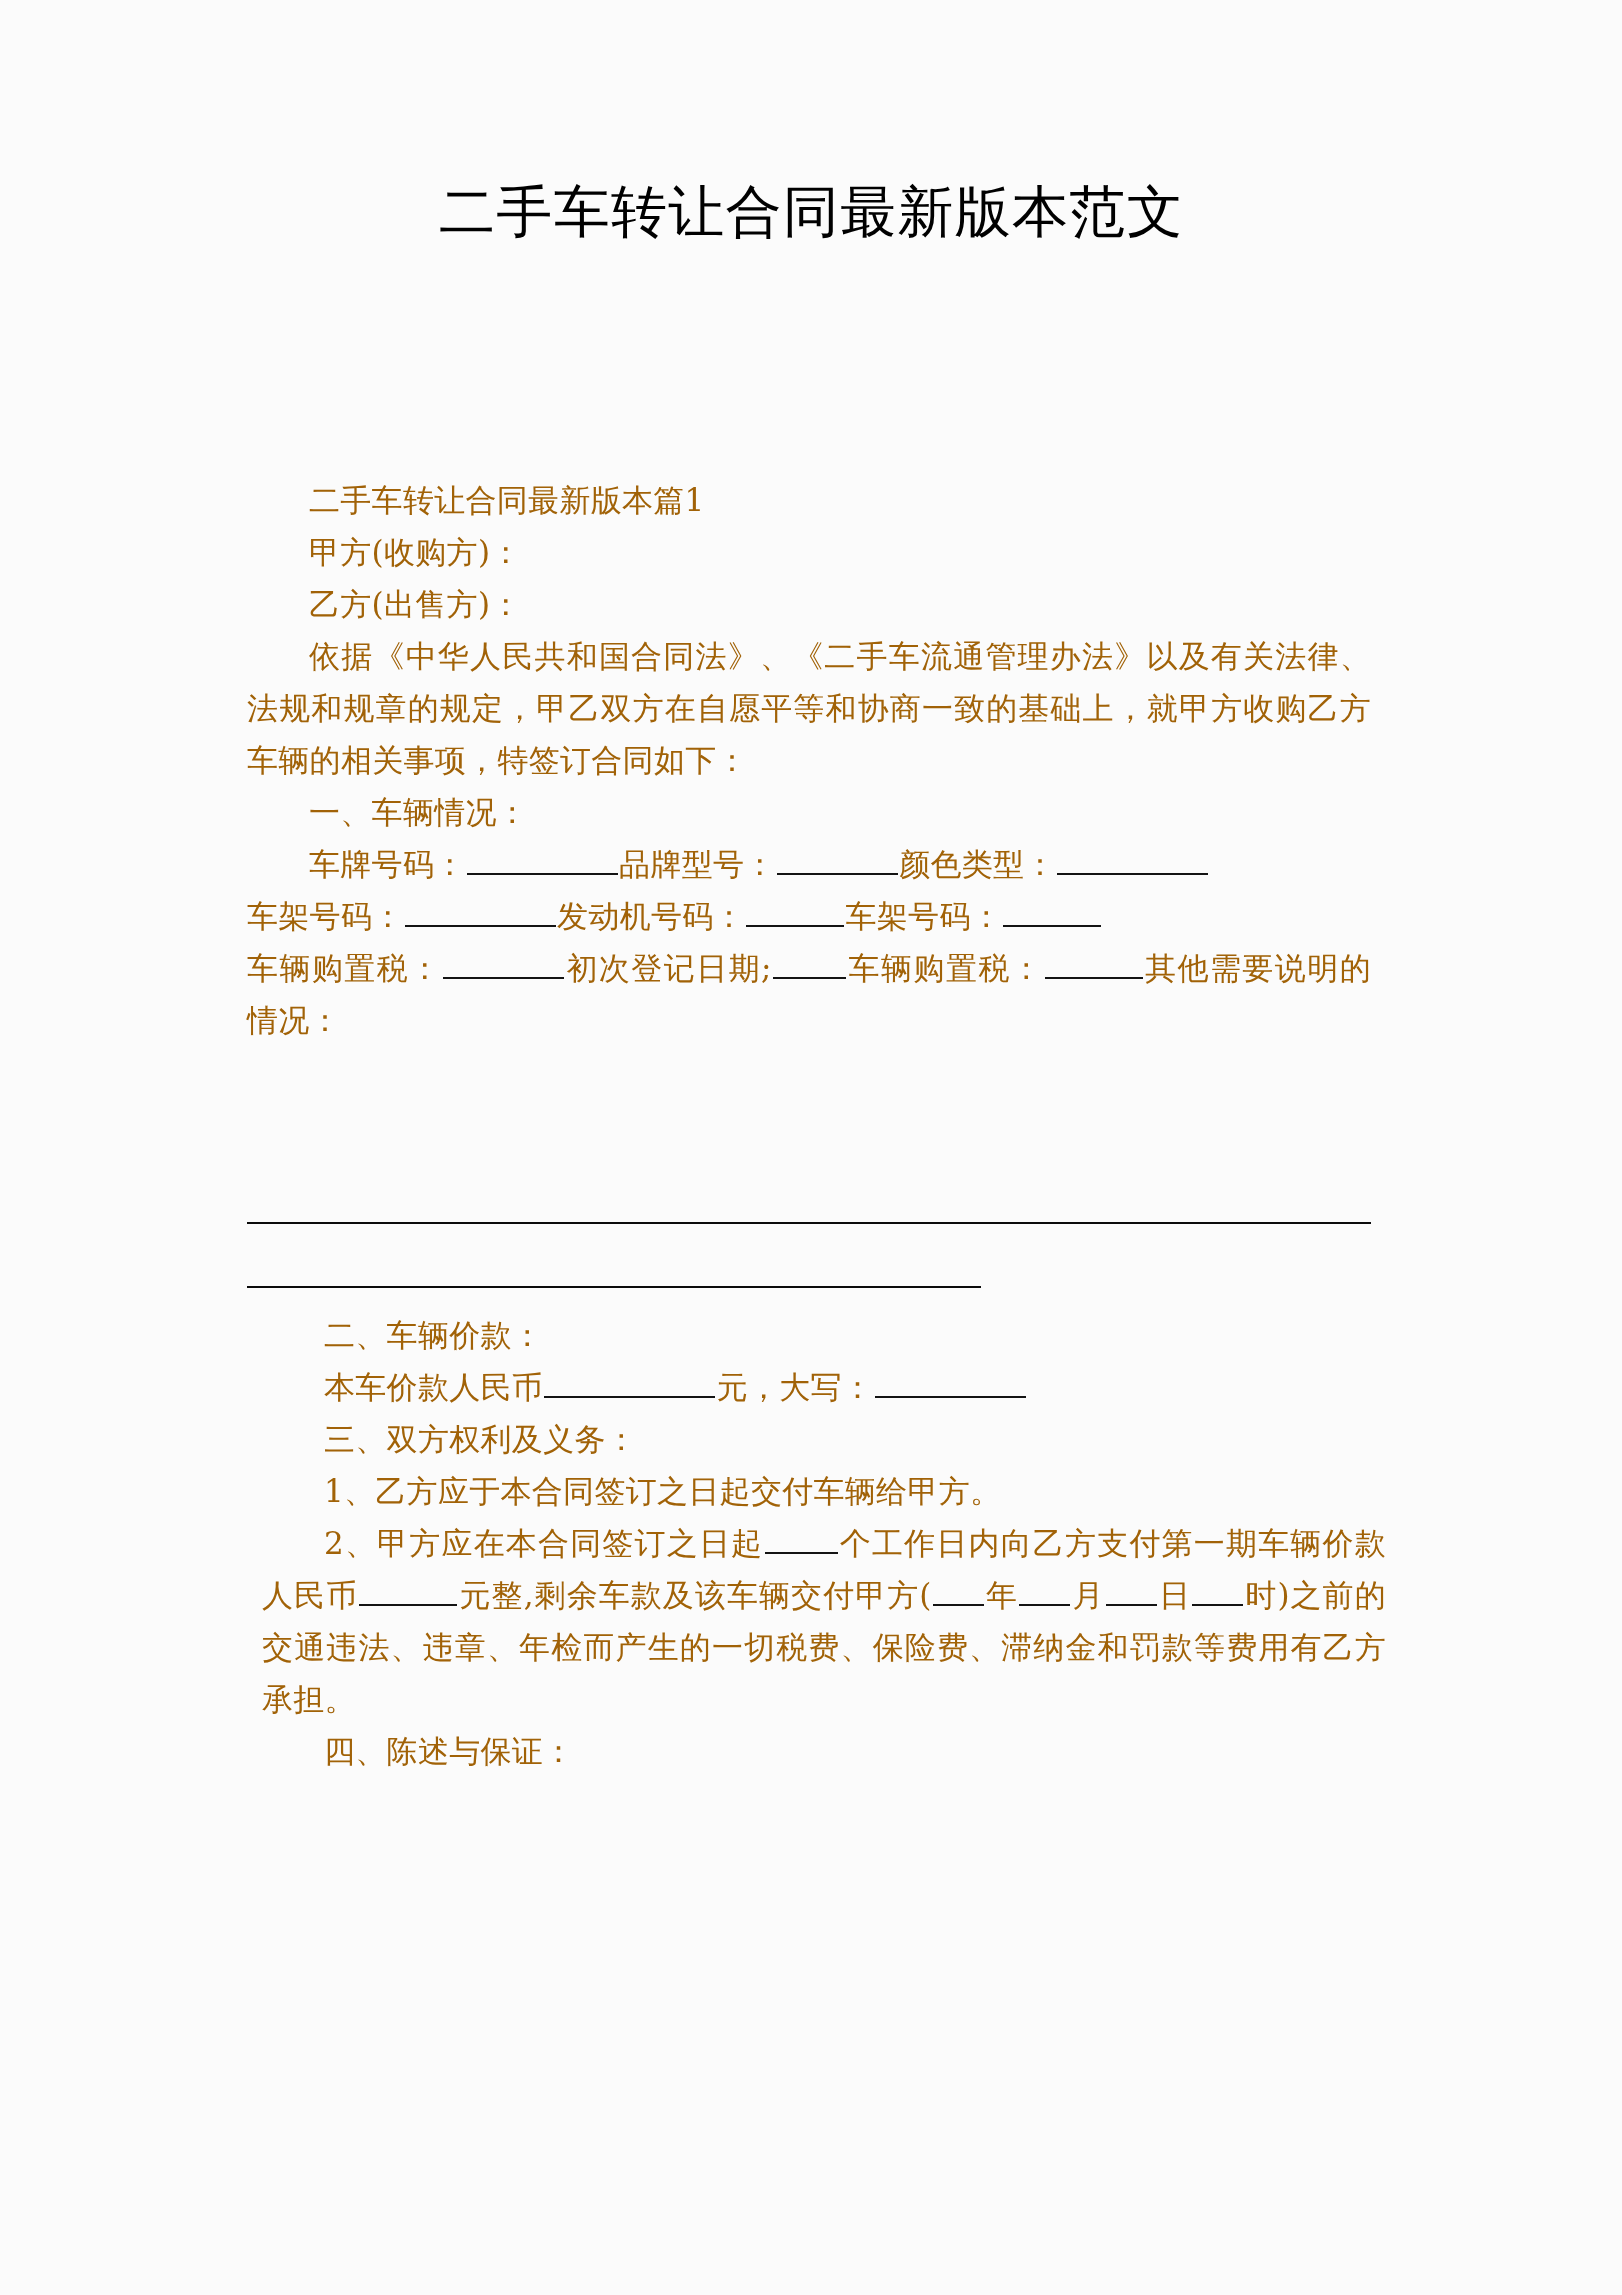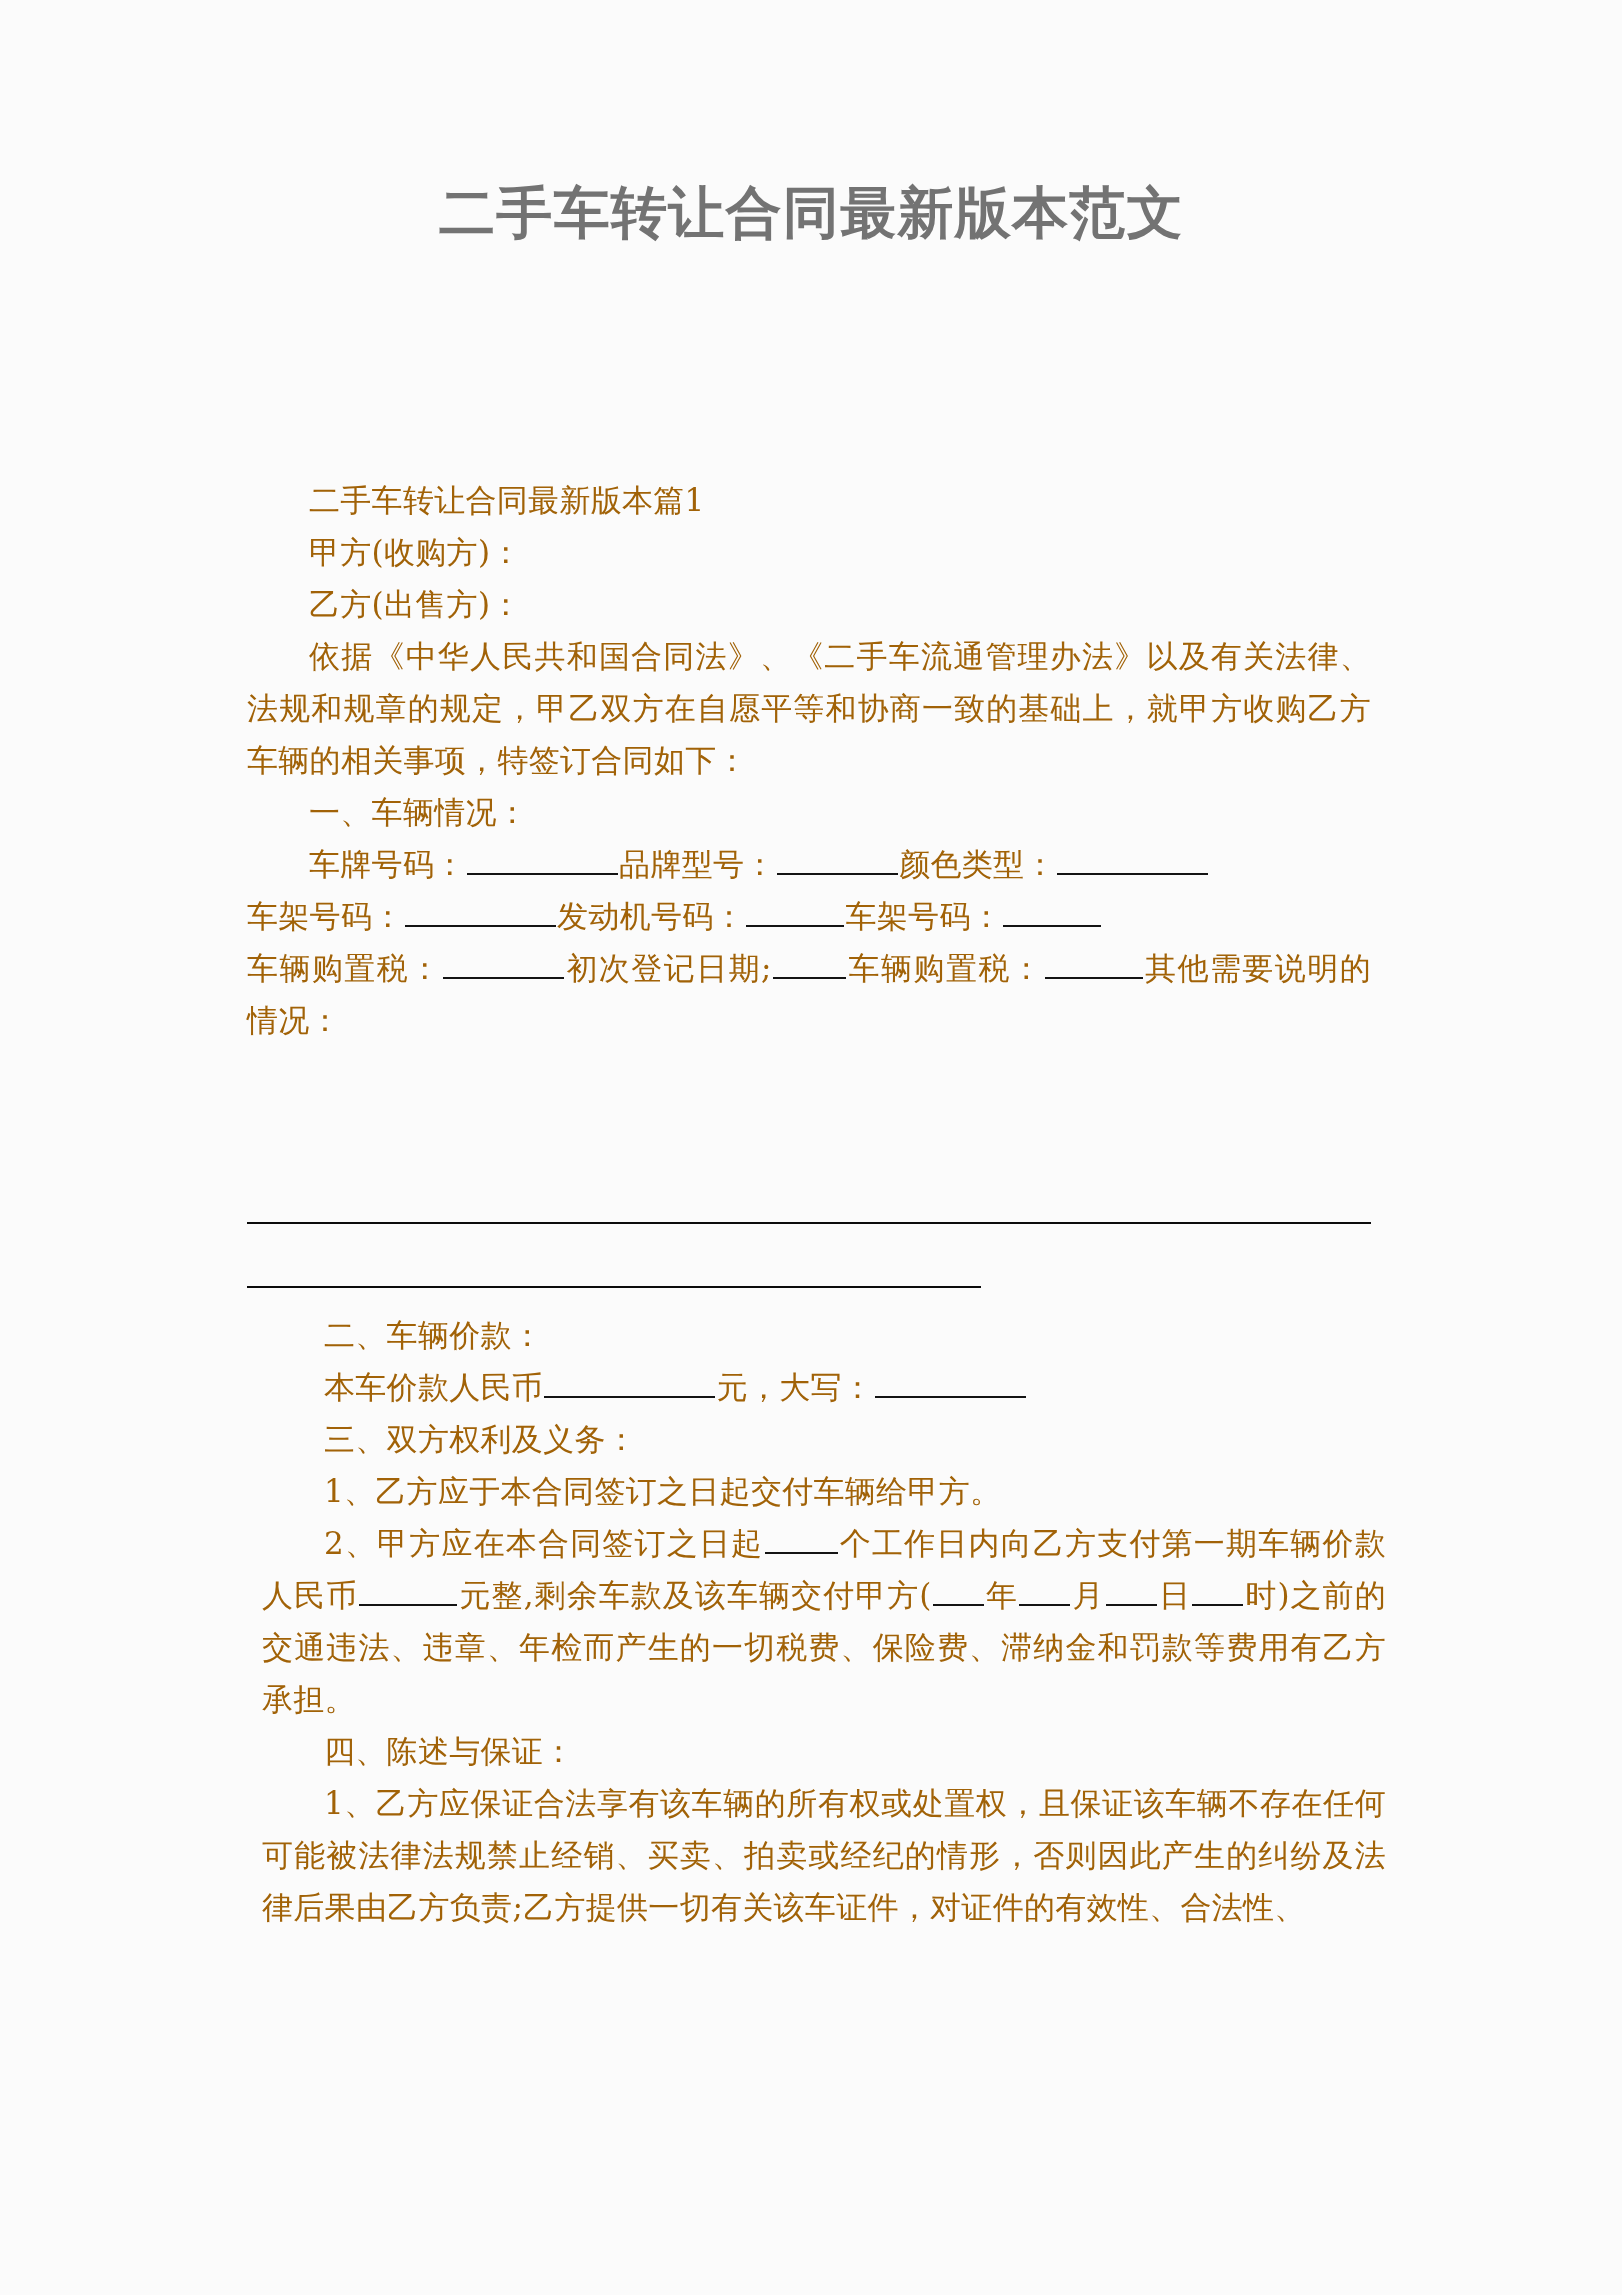--- a/index.html
+++ b/index.html
@@ -17,25 +17,25 @@
     font-family: "DejaVu Serif", "Liberation Serif", serif;
     color: #000000;
   }
   .doc-title {
     position: absolute;
     left: 0;
     right: 0;
     top: 180px;
     text-align: center;
     font-family: "DejaVu Serif", "Liberation Serif", serif;
-    font-weight: bold;
+    font-weight: normal;
     font-size: 56px;
     letter-spacing: 1.3px;
     line-height: 1.15;
-    color: #737373;
+    color: #000000;
   }
   p.para {
     margin: 0 0 0 0;
     padding: 0;
     font-size: 31px;
     line-height: 52px;
     text-align: justify;
     text-justify: inter-character;
     color: #a16207;
     letter-spacing: 0.3px;
@@ -108,18 +108,17 @@
     <p class="para indent">二、车辆价款：</p>
 
     <p class="para indent"><span>本车价款人民币</span><span class="blank b-xl"></span><span>元，大写：</span><span class="blank b-l"></span></p>
 
     <p class="para indent">三、双方权利及义务：</p>
     <p class="para indent">1、乙方应于本合同签订之日起交付车辆给甲方。</p>
 
     <p class="para indent"><span>2、甲方应在本合同签订之日起</span><span class="blank b-xs"></span><span>个工作日内向乙方支付第一期车辆价款人民币</span><span class="blank b-s"></span><span>元整,剩余车款及该车辆交付甲方(</span><span class="blank b-xxs"></span><span>年</span><span class="blank b-xxs"></span><span>月</span><span class="blank b-xxs"></span><span>日</span><span class="blank b-xxs"></span><span>时)之前的交通违法、违章、年检而产生的一切税费、保险费、滞纳金和罚款等费用有乙方承担。</span></p>
 
     <p class="para indent">四、陈述与保证：</p>
-    <p class="para indent">1、乙方应保证合法享有该车辆的所有权或处置权，且保证该车辆不存在任何可能被法律法规禁止经销、买卖、拍卖或经纪的情形，否则因此产生的纠纷及法律后果由乙方负责;乙方提供一切有关该车证件，对证件的有效性、合法性、</p>
 
   </div>
 
 </div>
 
 
 </body></html>

